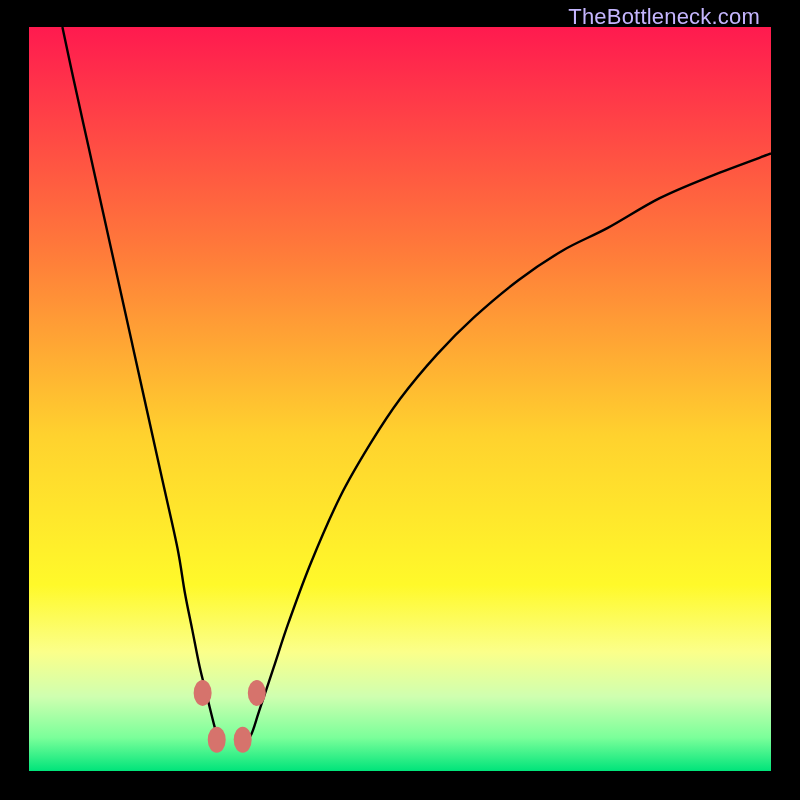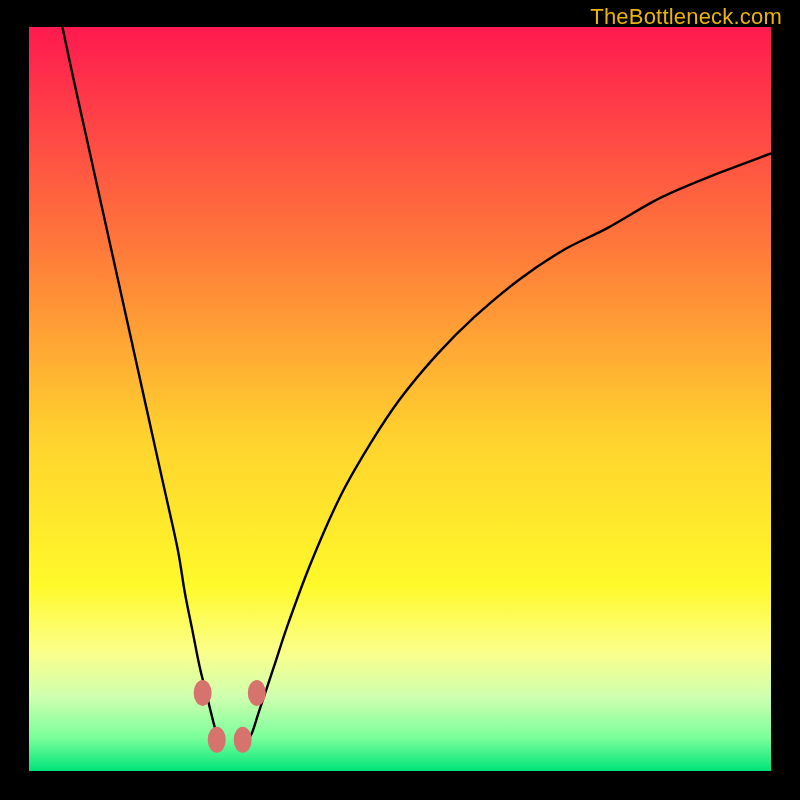--- a/index.html
+++ b/index.html
@@ -21,24 +21,24 @@
   .plot-area {
     position: absolute;
     left: 0;
     top: 0;
     width: 742px;
     height: 744px;
   }
   .watermark {
     position: absolute;
     top: 4px;
-    right: 18px;
+    right: 40px;
     font-family: Arial, Helvetica, sans-serif;
     font-size: 22px;
-    color: #eab308;
+    color: #c4b5fd;
     font-weight: 500;
     letter-spacing: 0.2px;
   }
 </style>
 </head>
 <body>
 
 <div class="watermark">TheBottleneck.com</div>
 
 <div class="frame">

